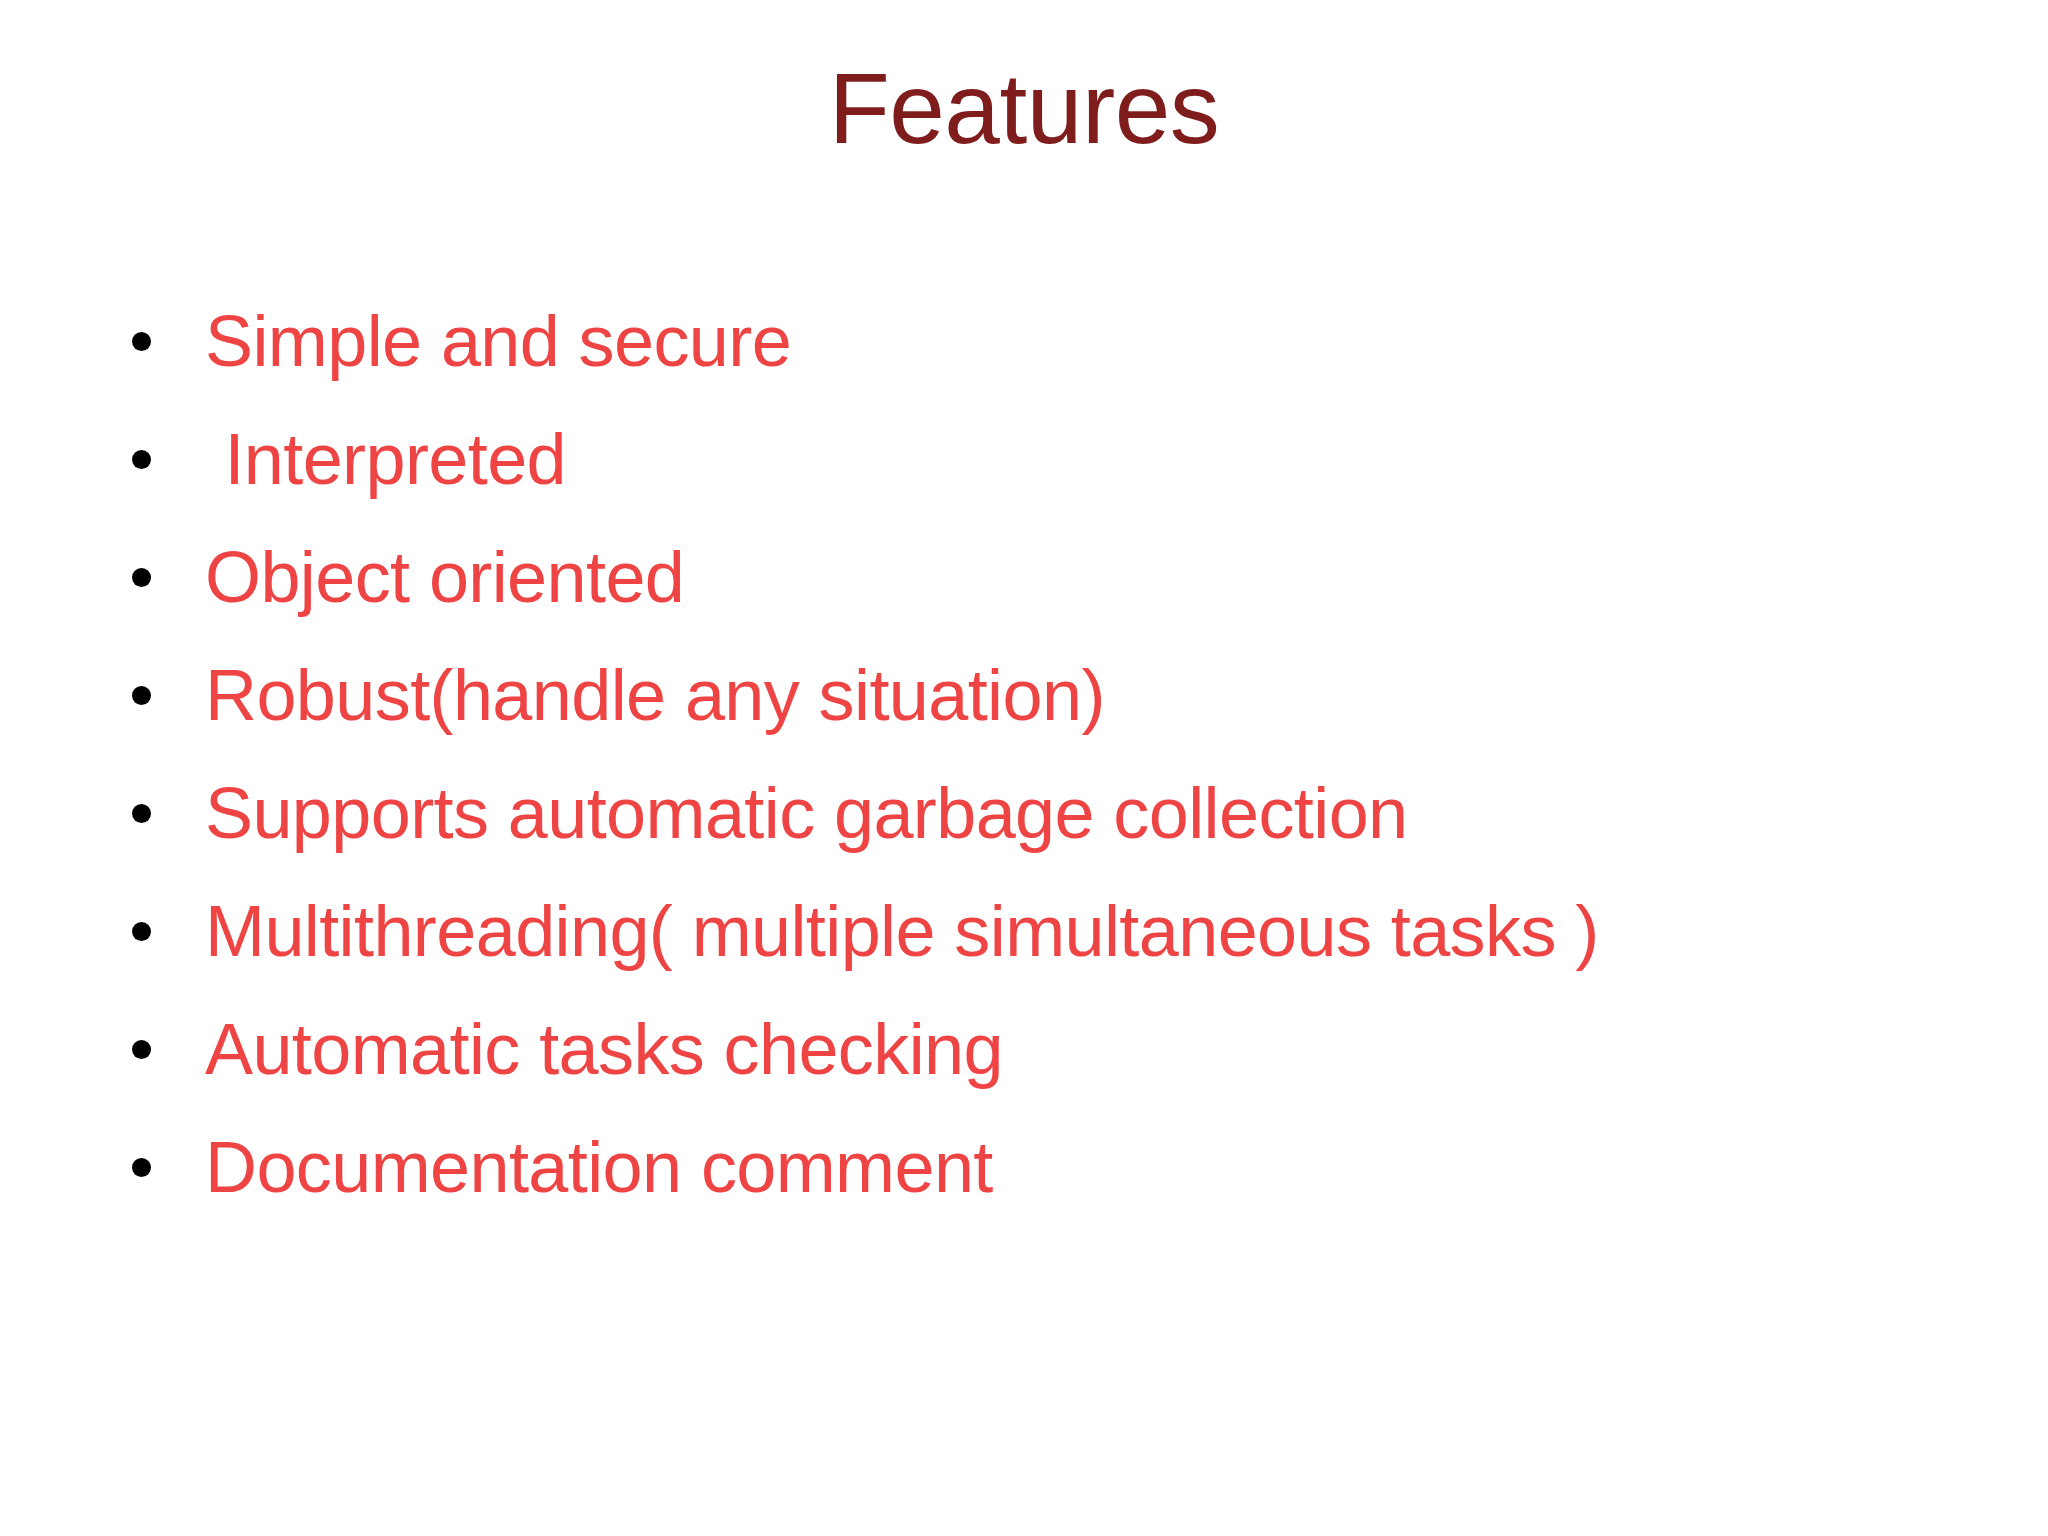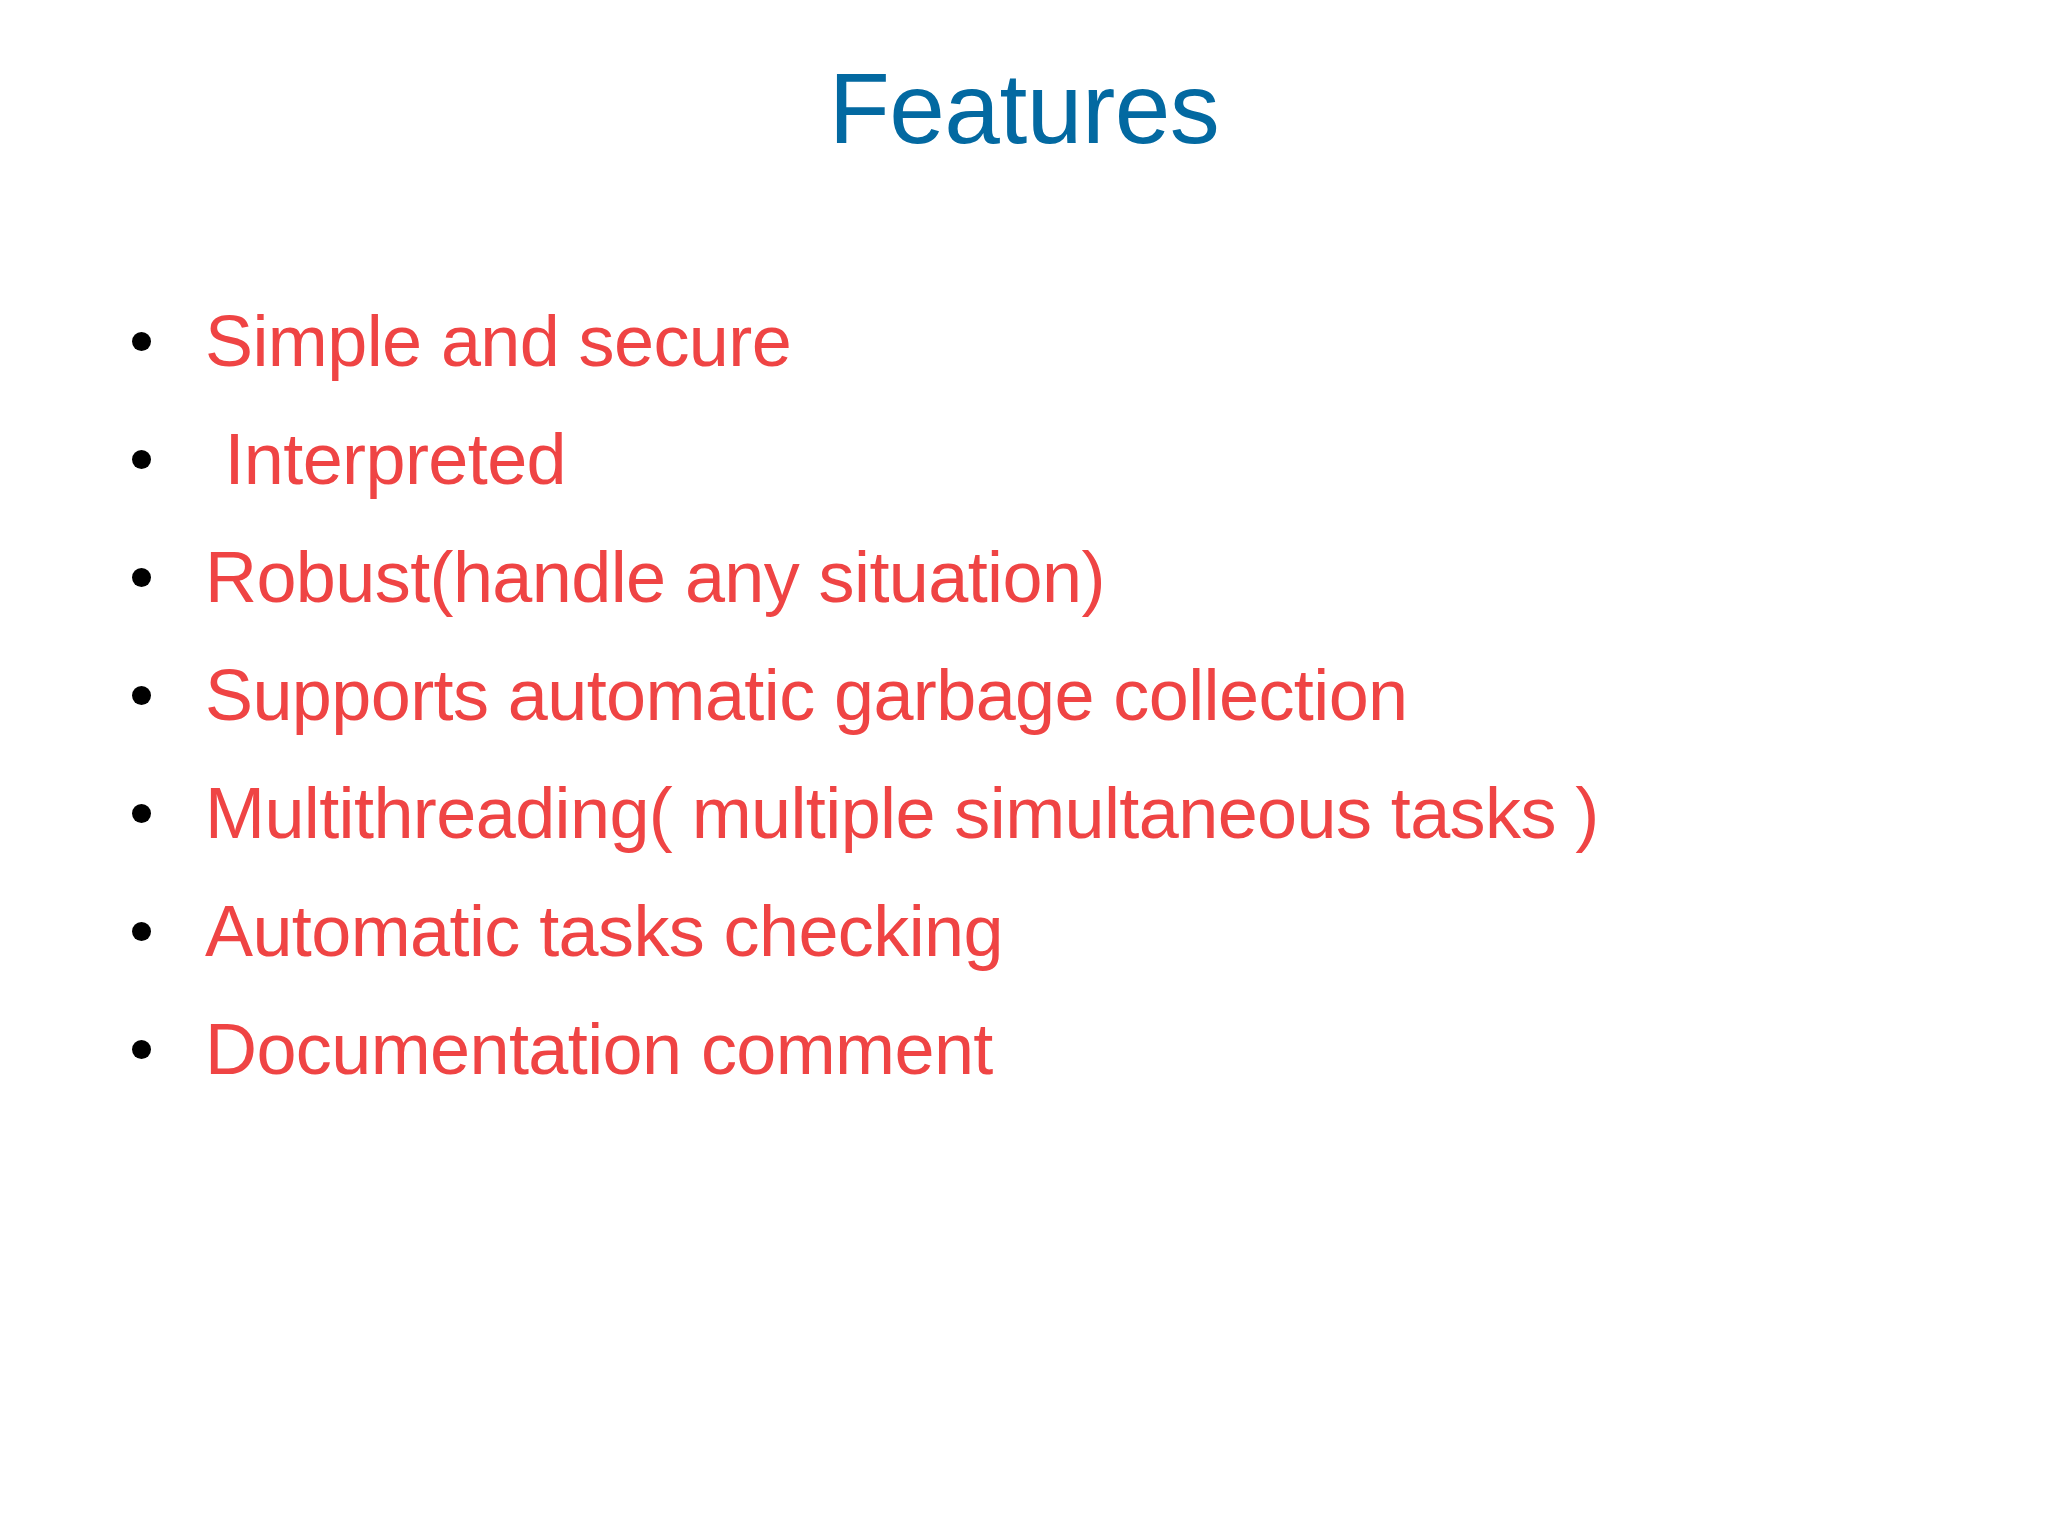--- a/index.html
+++ b/index.html
@@ -28,21 +28,21 @@
   #slide-title {
     position: absolute;
     left: 0;
     top: 52px;
     width: 2048px;
     text-align: center;
     font-size: 100px;
     line-height: 1.12;
     font-weight: 400;
     letter-spacing: -0.5px;
-    color: #0369a1;
+    color: #7f1d1d;
     white-space: pre;
   }
 
   
   #bullet-list {
     position: absolute;
     left: 96px;
     top: 282px;
     width: 1900px;
     margin: 0;
@@ -102,20 +102,26 @@
     </li>
 
 
     <li class="bullet-row">
       <span class="bullet-marker">
           <span class="dot"></span>
         </span>
       <span class="bullet-text"> Interpreted</span>
     </li>
 
+    <li class="bullet-row">
+      <span class="bullet-marker">
+          <span class="dot"></span>
+        </span>
+      <span class="bullet-text">Object oriented</span>
+    </li>
 
     <li class="bullet-row">
       <span class="bullet-marker">
           <span class="dot"></span>
         </span>
       <span class="bullet-text">Robust(handle any situation)</span>
     </li>
 
     <li class="bullet-row">
       <span class="bullet-marker">

